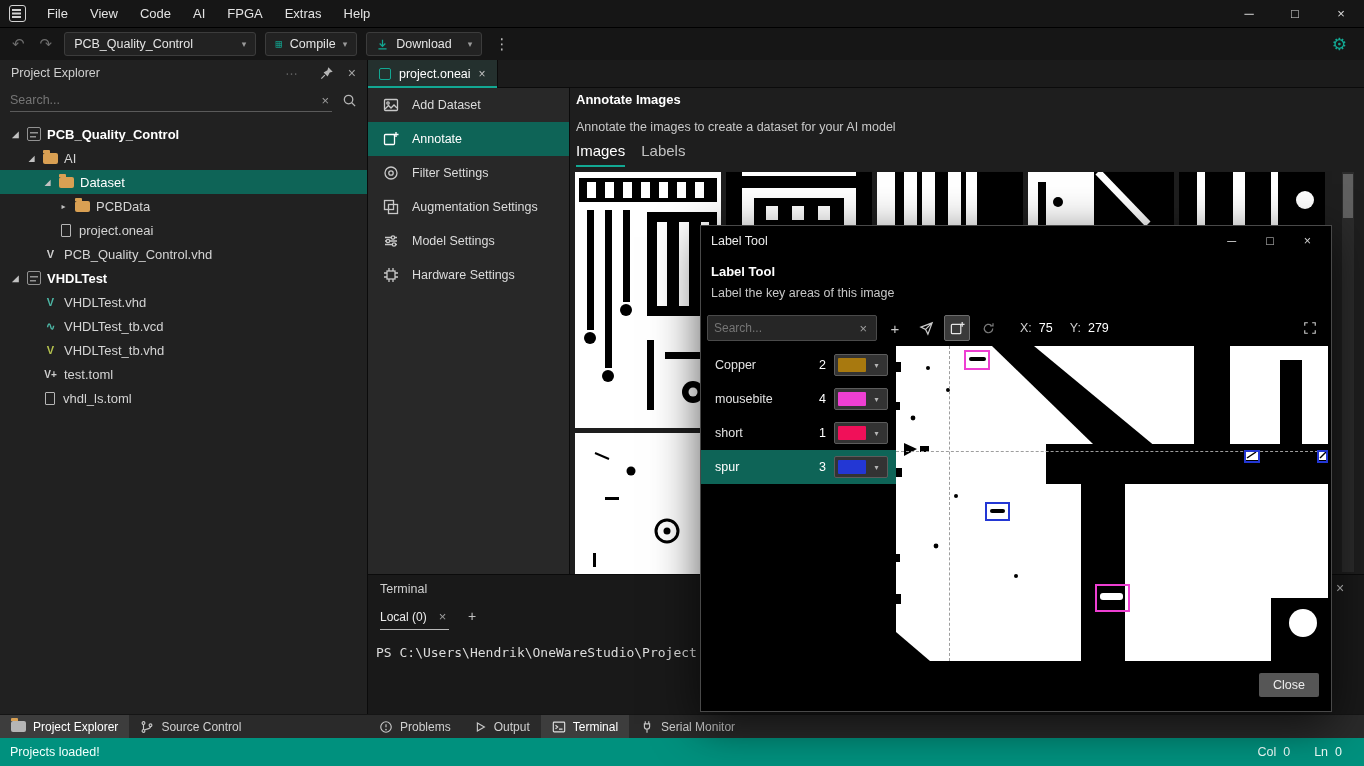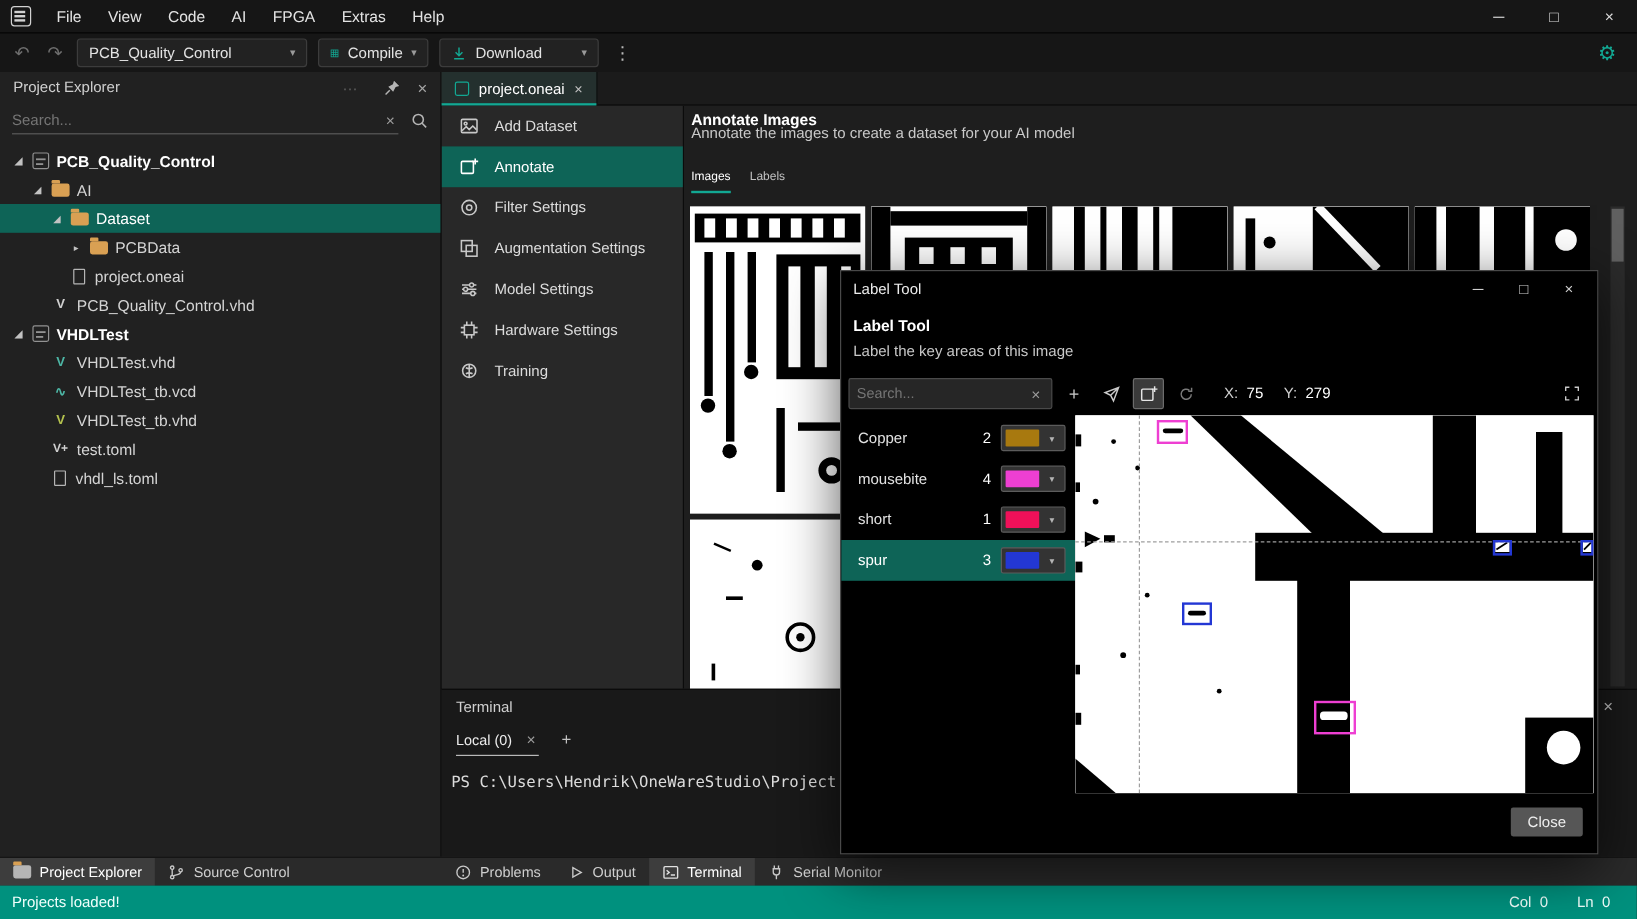--- a/index.html
+++ b/index.html
@@ -55,23 +55,23 @@
   .tclose{color:#c2c2c2;font-size:12px}
 
   
   .editor{position:absolute;left:0;top:28px;width:100%;height:486px;overflow:hidden}
   .od{position:absolute;left:0;top:0;width:202px;height:100%;background:#282828;border-right:1px solid #0b0b0b}
   .od-title{height:28px;display:flex;align-items:center;padding:0 13px;color:#ececec;font-size:12.5px;background:#2e2e2e}
   .od-item{height:34px;display:flex;align-items:center;gap:13px;padding:0 15px;color:#dcdcdc;font-size:12.5px}
   .od-item.sel{background:#0e6457;color:#fff}
   .annotate{position:absolute;left:202px;top:0;right:0;height:100%;background:#1e1e1e;overflow:hidden}
   .an-title{position:absolute;left:6px;top:4px;font-weight:bold;color:#fff;font-size:13px}
-  .an-sub{position:absolute;left:6px;top:16px;color:#c9c9c9;font-size:12.5px}
+  .an-sub{position:absolute;left:6px;top:32px;color:#c9c9c9;font-size:12.5px}
   .an-tabs{position:absolute;left:6px;top:54px;display:flex;gap:16px}
-  .an-tab{color:#c2c2c2;font-size:10px;padding-bottom:6px}
+  .an-tab{color:#c2c2c2;font-size:15px;padding-bottom:6px}
   .an-tab.act{color:#fff;border-bottom:2px solid #12a893}
   .thumb{position:absolute;width:146px;height:256px;background:#fff;overflow:hidden}
   .thumb svg{display:block}
   .vsb{position:absolute;right:10px;top:84px;bottom:2px;width:12px;background:#2b2b2b}
   .vsb-thumb{position:absolute;left:1px;top:2px;width:10px;height:44px;background:#606060}
 
   
   .terminal{position:absolute;left:0;top:514px;width:100%;height:140px;background:#191919;border-top:1px solid #0b0b0b}
   .term-title{position:absolute;left:12px;top:7px;color:#d0d0d0;font-size:12.5px}
   .term-close{position:absolute;left:968px;top:5px;color:#c2c2c2;font-size:14px}
@@ -147,21 +147,21 @@
       <span class="chev">▾</span>
     </div>
     <div class="combo" style="width:92px">
       <svg class="ic" width="13" height="13" viewBox="0 0 16 16" fill="none" stroke="#12a893" stroke-width="1.4">
           <rect x="2" y="2" width="12" height="12"></rect>
           <path d="M6.2 2v12M10 2v12M2 6.2h12M2 10h12"></path>
         </svg>
       <span>Compile</span>
       <span class="chev">▾</span>
     </div>
-    <div class="combo" style="width:133px">
+    <div class="combo" style="width:116px">
       <svg class="ic" width="13" height="13" viewBox="0 0 16 16" fill="none" stroke="#12a893" stroke-width="1.5">
           <path d="M8 2v8M4.5 6.8L8 10.3l3.5-3.5M3 13.5h10"></path>
         </svg>
       <span>Download</span>
       <span class="chev">▾</span>
     </div>
     <span class="tbtn" style="color:#b9b9b9">⋮</span>
     <span class="gear">⚙</span>
   </div>
 
@@ -301,27 +301,20 @@
               <circle cx="11" cy="11.5" r="1.7" fill="#282828"></circle>
             </svg>
           <span>Model Settings</span>
         </div>
         <div class="od-item">
           <svg class="ic" width="16" height="16" viewBox="0 0 16 16" fill="none" stroke="#c8c8c8" stroke-width="1.3">
               <rect x="4" y="4" width="8" height="8"></rect>
               <path d="M6 1v3M10 1v3M6 12v3M10 12v3M1 6h3M1 10h3M12 6h3M12 10h3"></path>
             </svg>
           <span>Hardware Settings</span>
-        </div>
-        <div class="od-item">
-          <svg class="ic" width="16" height="16" viewBox="0 0 16 16" fill="none" stroke="#c8c8c8" stroke-width="1.3">
-              <circle cx="8" cy="8" r="5.5"></circle>
-              <path d="M8 2.5v11M5.2 5.5c1.8 1 3.8 1 5.6 0M5.2 10.5c1.8-1 3.8-1 5.6 0"></path>
-            </svg>
-          <span>Training</span>
         </div>
       </div>
 
       <div class="annotate">
         <div class="an-title">Annotate Images</div>
         <div class="an-sub">Annotate the images to create a dataset for your AI model</div>
         <div class="an-tabs">
           <span class="an-tab act">Images</span>
           <span class="an-tab">Labels</span>
         </div>

